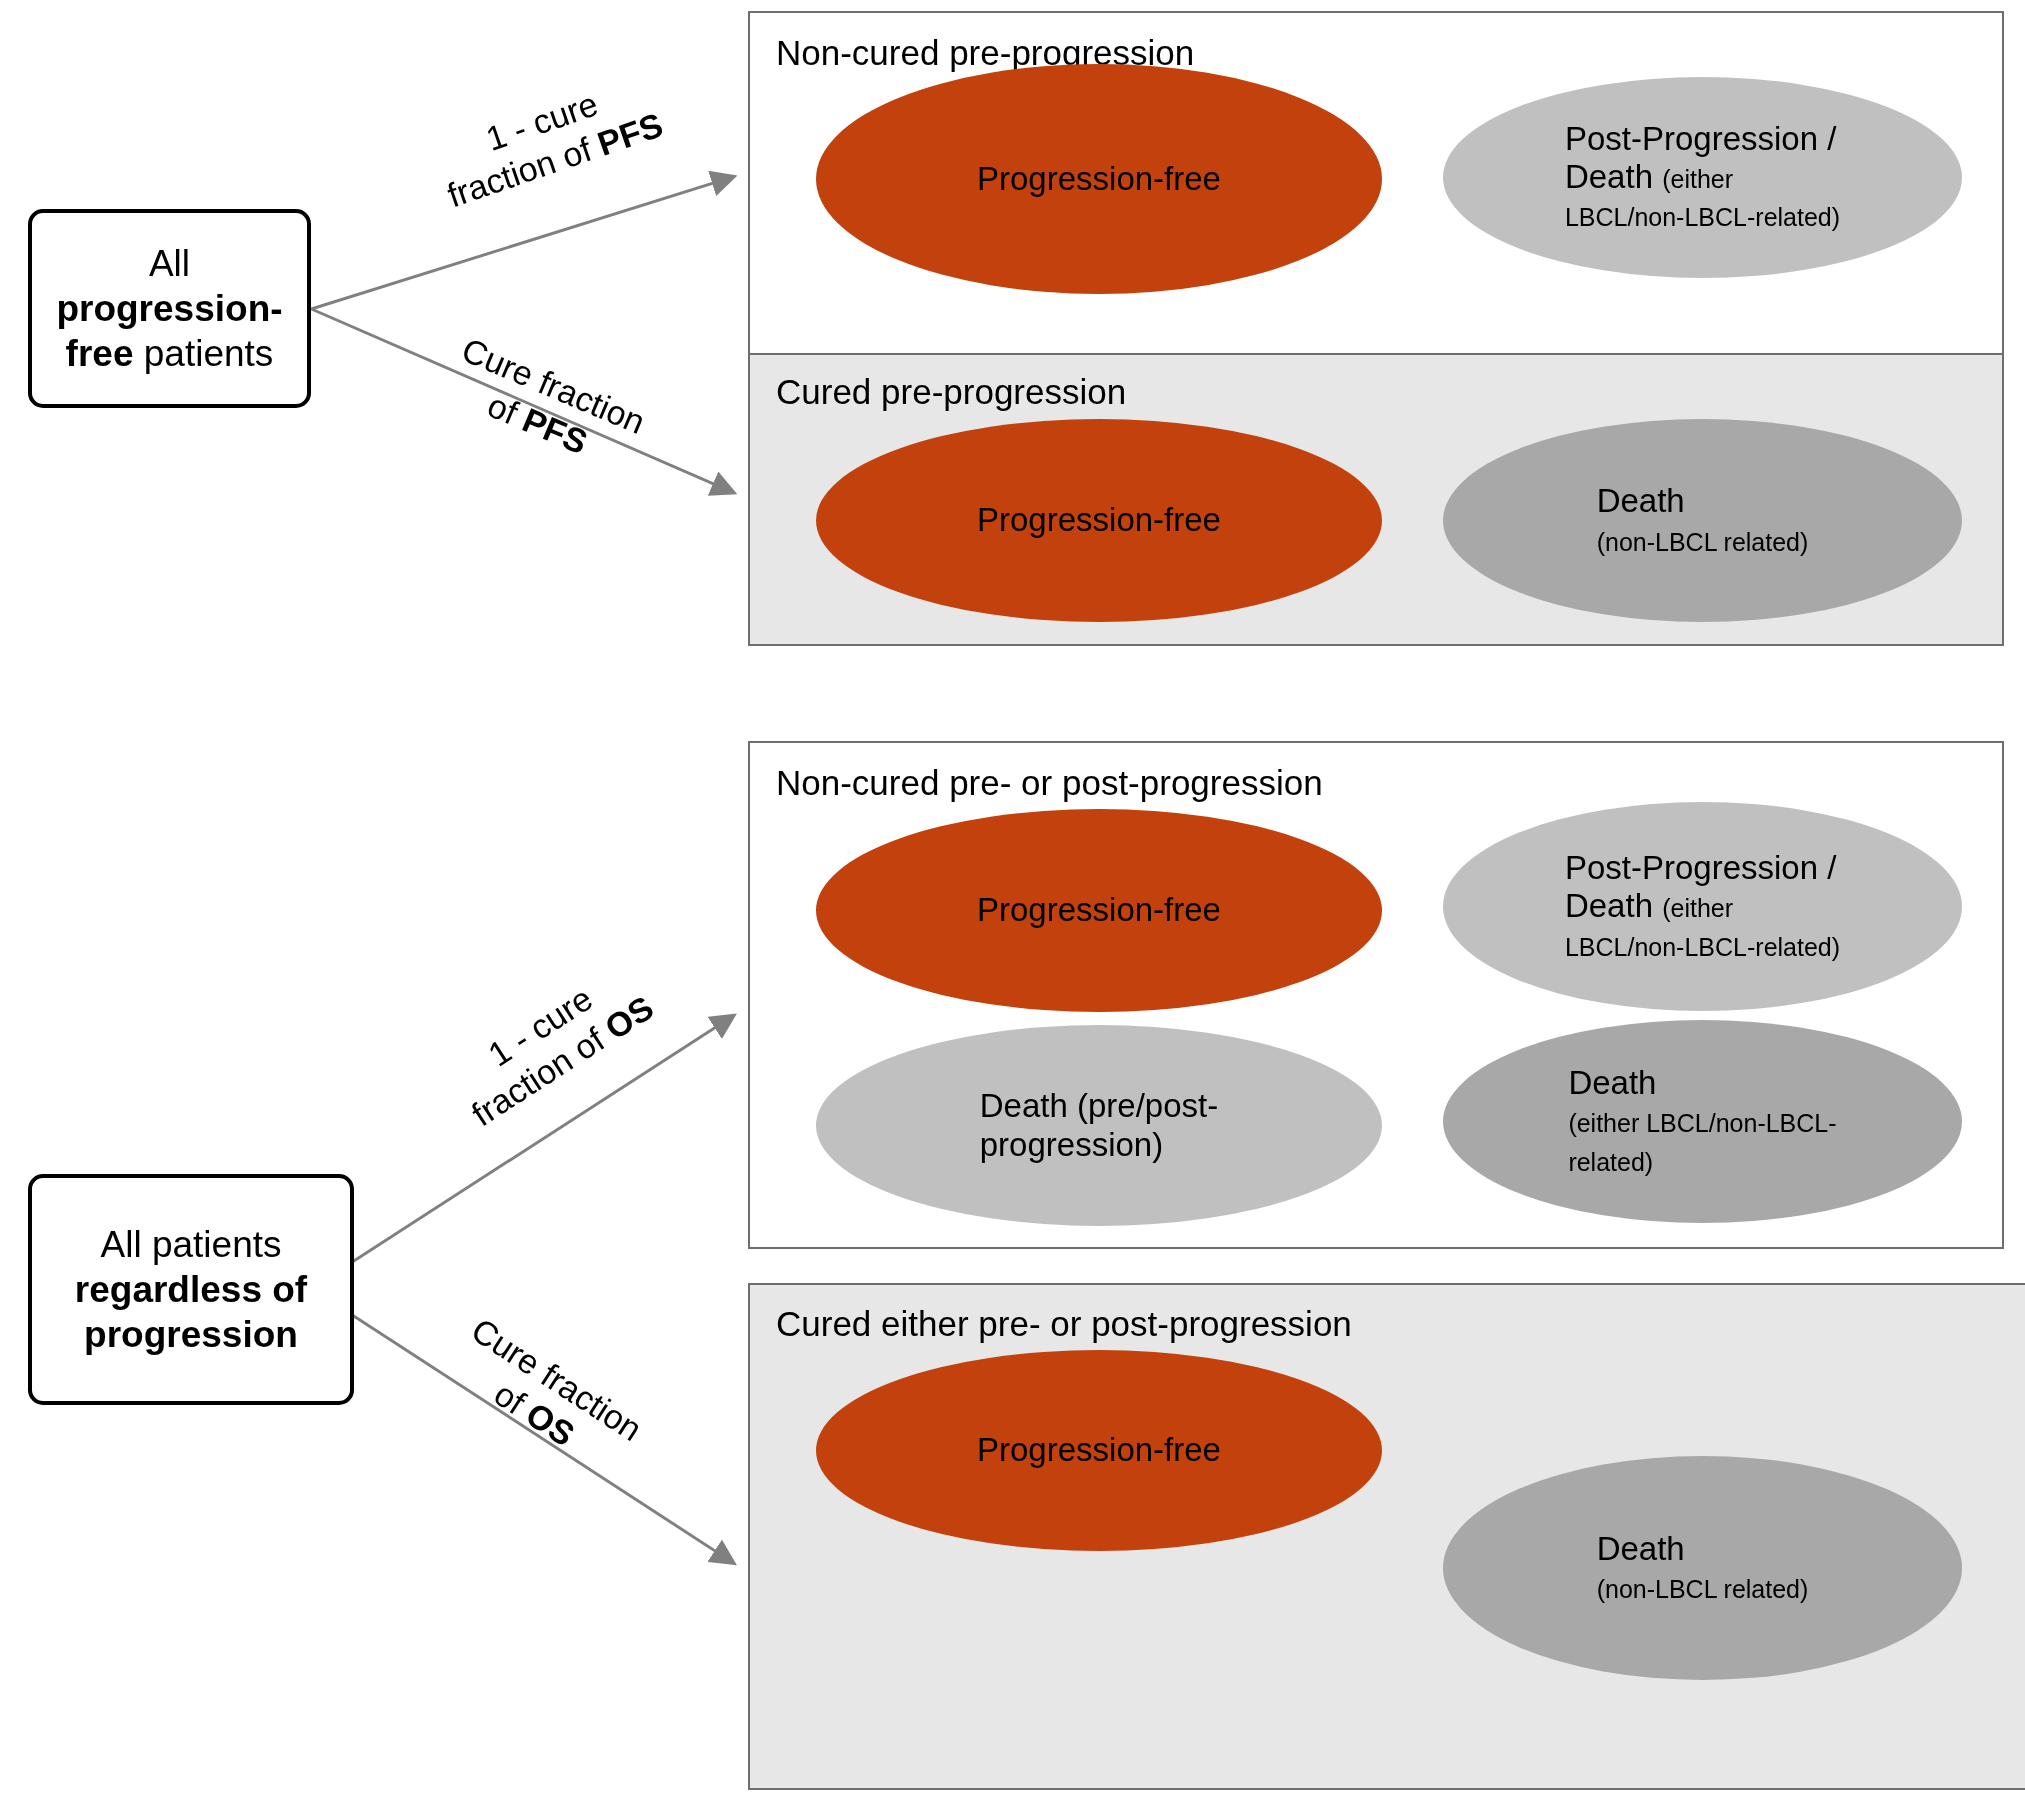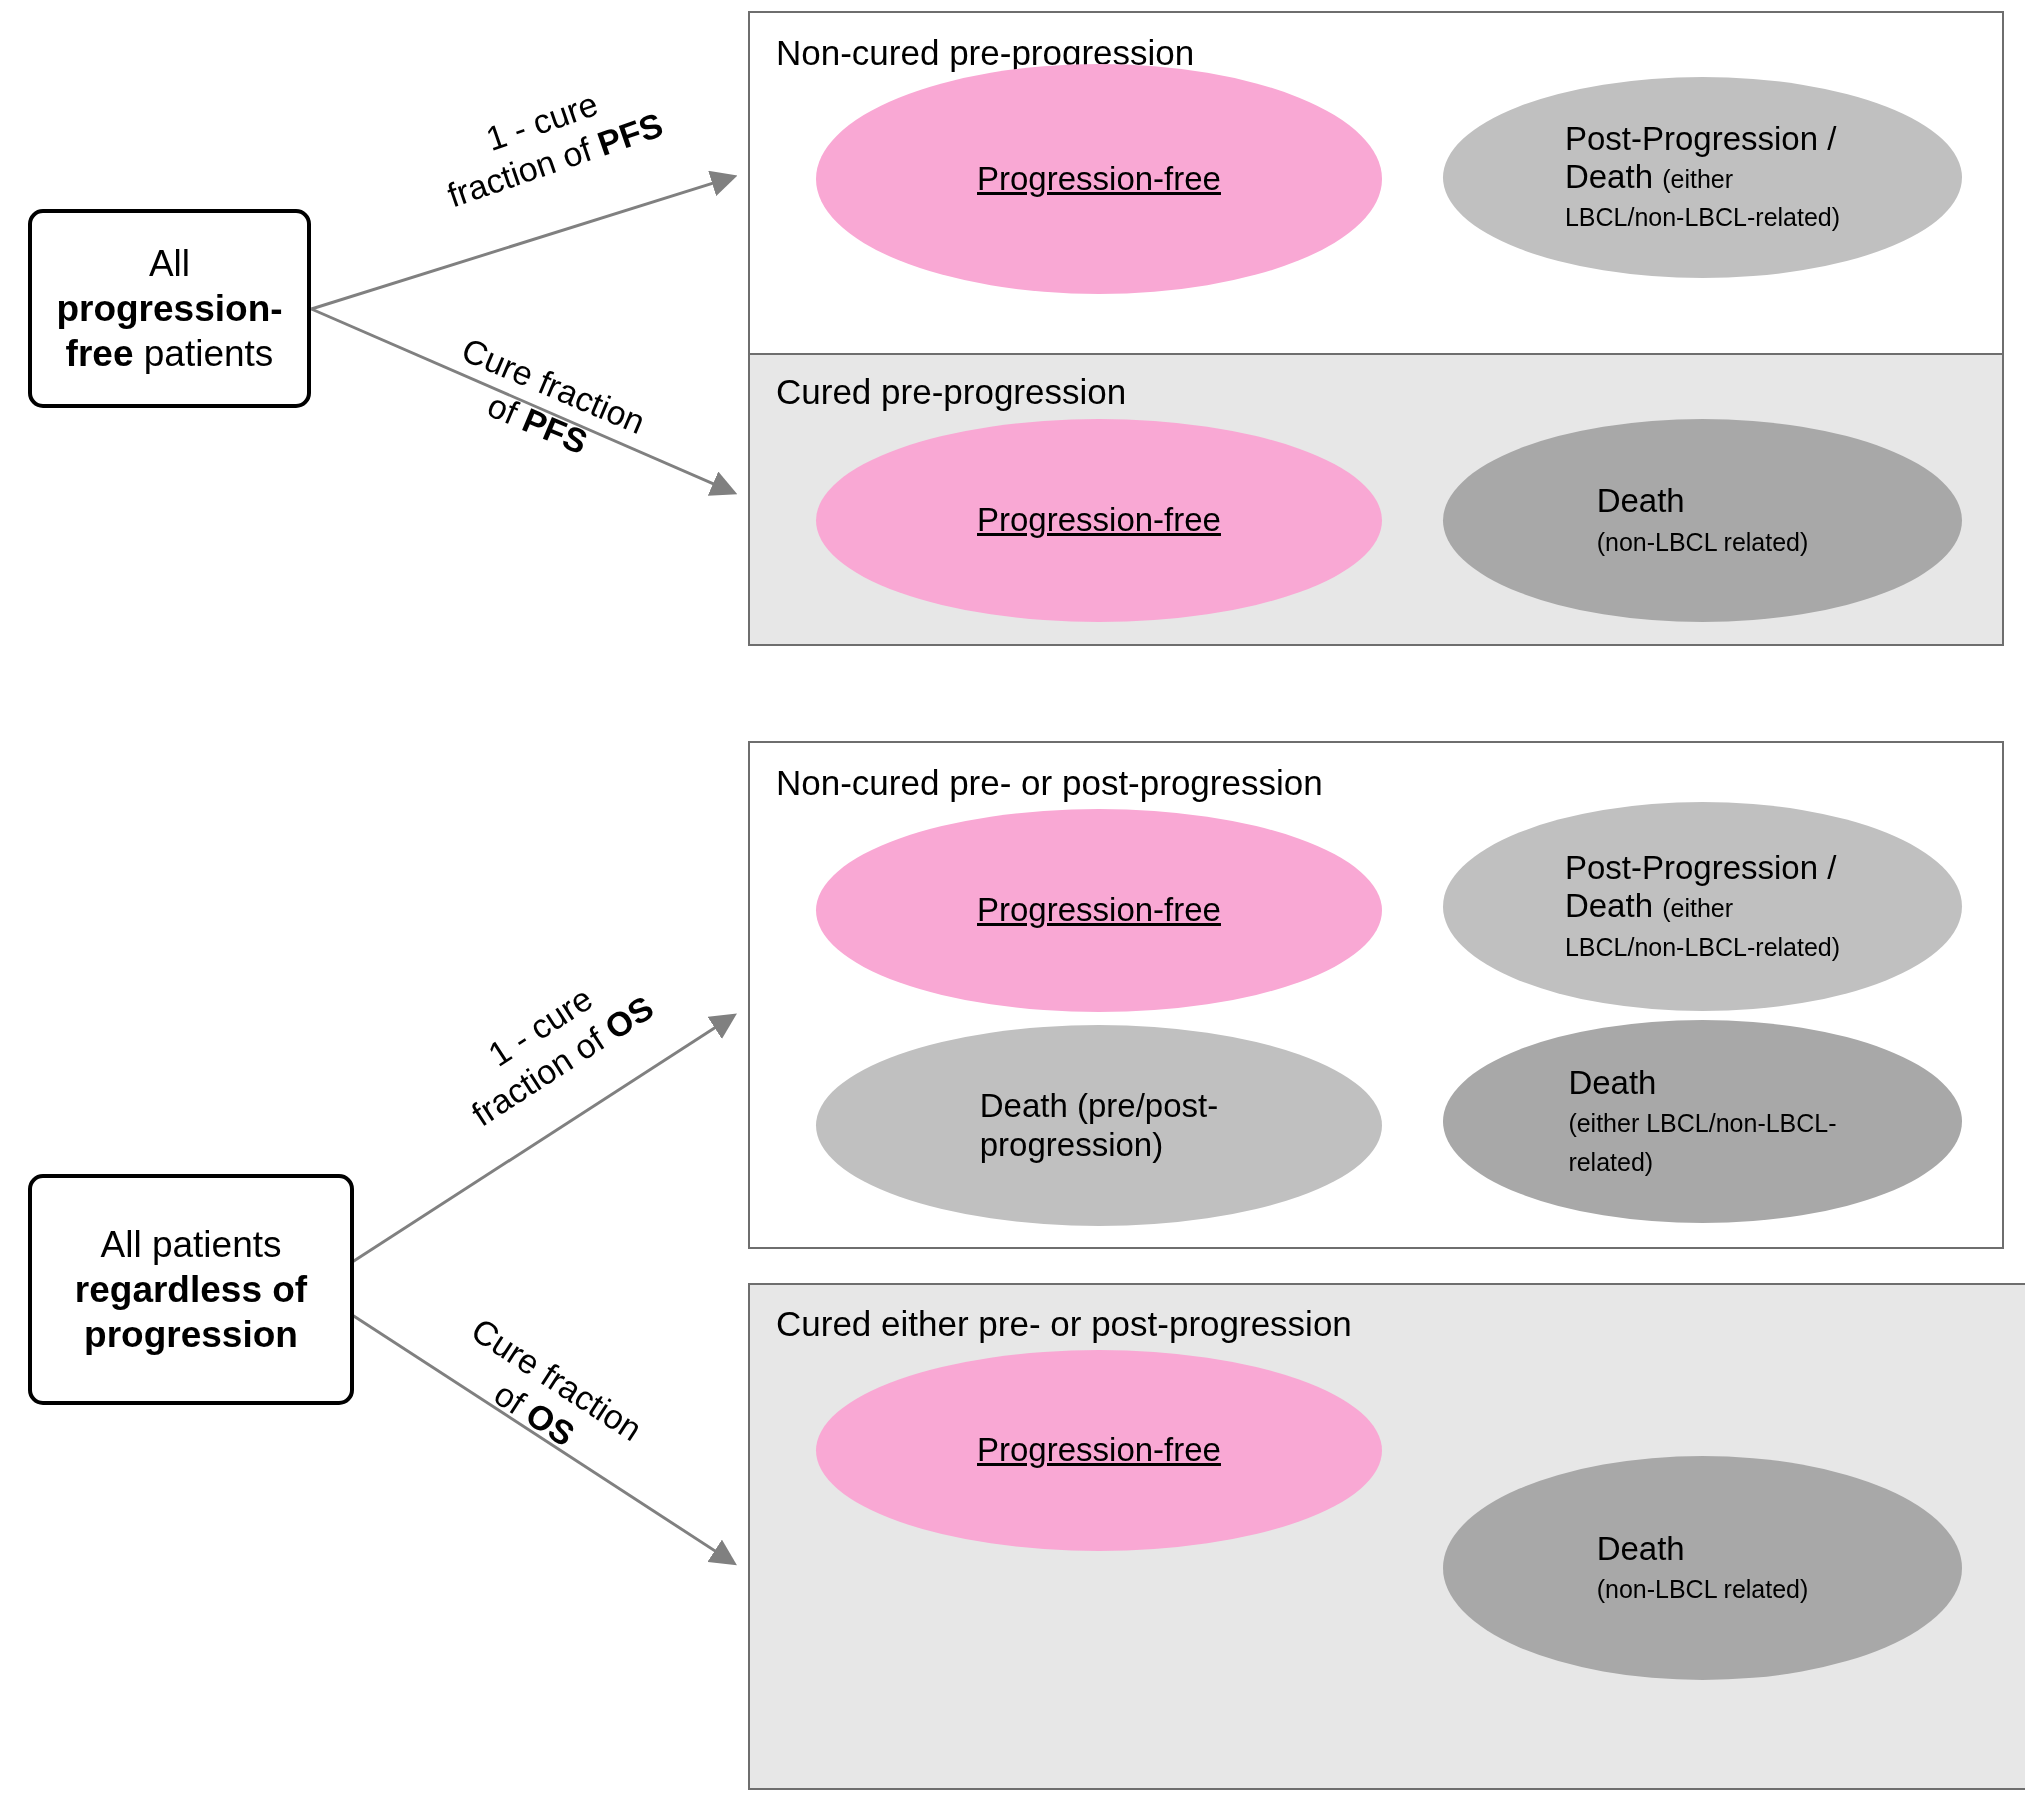--- a/index.html
+++ b/index.html
@@ -17,21 +17,21 @@
   .panel{position:absolute;box-sizing:border-box;border:2.9px solid #6e6e6e;}
   .panel.white{background:#ffffff;}
   .panel.shaded{background:#e7e7e7;}
   .panel-title{position:absolute;font-size:35px;line-height:1;white-space:nowrap;}
 
   
   .ell{position:absolute;border-radius:50%;display:flex;align-items:center;
        justify-content:center;text-align:left;box-sizing:border-box;
        font-size:33px;line-height:1.16;padding:0 14px;}
   .ell .sm{font-size:25px;}
-  .ell.dark{background:#f9a8d4;text-decoration:underline;}
+  .ell.dark{background:#c2410c;}
   .ell.mid{background:#a8a8a8;}
   .ell.light{background:#c0c0c0;}
 
   
   #arrows{position:absolute;left:0;top:0;width:2025px;height:1815px;pointer-events:none;}
 
   
   .edgelabel{position:absolute;font-size:34px;line-height:1.2;text-align:center;
              white-space:nowrap;transform-origin:50% 50%;}
   .edgelabel b{font-weight:bold;}

